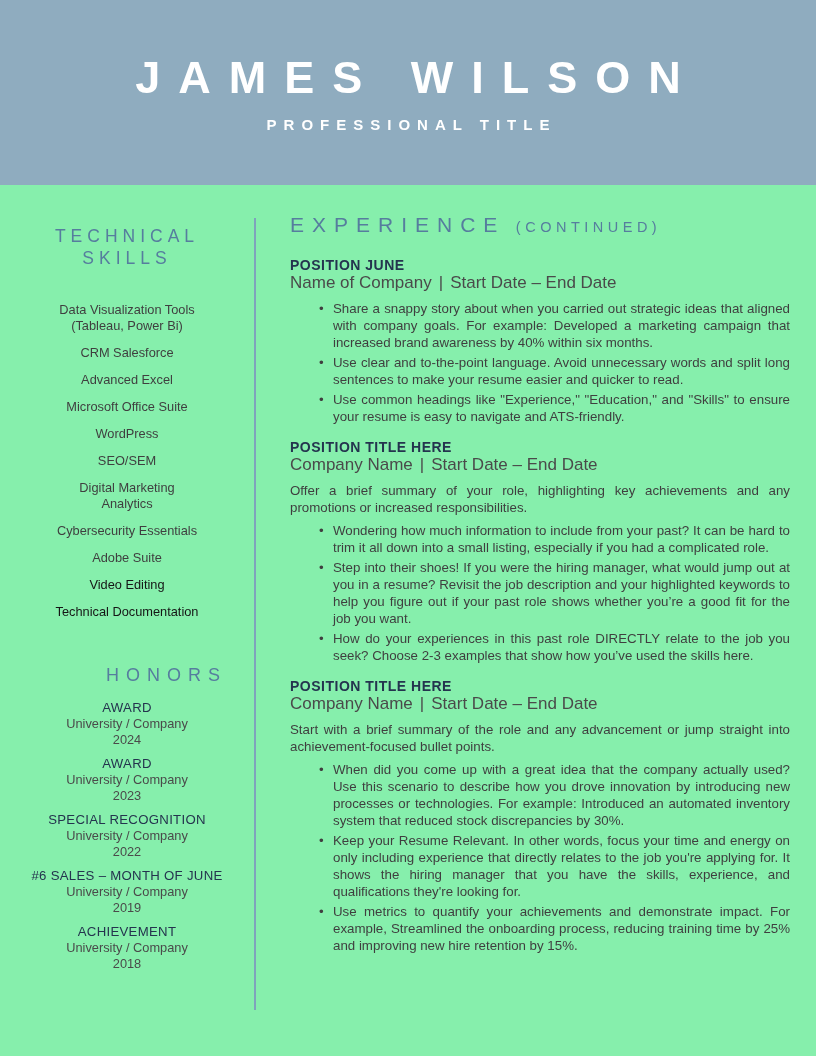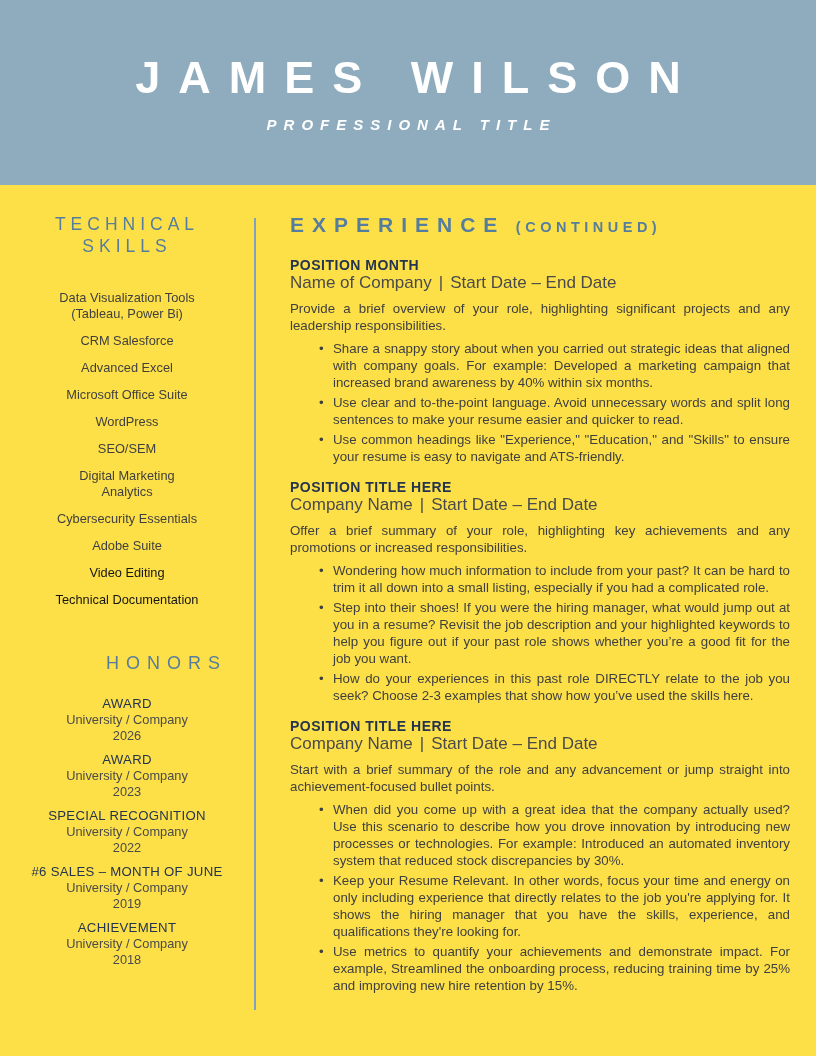--- a/index.html
+++ b/index.html
@@ -3,21 +3,21 @@
 <meta charset="utf-8">
 <style>
   * { margin: 0; padding: 0; box-sizing: border-box; }
   html, body { background: #ffffff; }
   body { font-family: "Liberation Sans", sans-serif; }
 
   .page {
     position: relative;
     width: 816px;
     height: 1056px;
-    background: #fde047;
+    background: #86efac;
     overflow: hidden;
   }
 
   
   .header {
     position: absolute;
     top: 0; left: 0;
     width: 816px;
     height: 185px;
     background: #8FACBF;
@@ -32,21 +32,20 @@
     text-indent: 18px;
     white-space: nowrap;
   }
   .header .subtitle {
     margin-top: 12px;
     font-size: 15px;
     font-weight: 700;
     color: #ffffff;
     letter-spacing: 7px;
     text-indent: 7px;
-    font-style: italic;
   }
 
   
   .divider {
     position: absolute;
     left: 254px;
     top: 218px;
     width: 2px;
     height: 792px;
     background: #7FA3BC;
@@ -62,21 +61,21 @@
     text-align: center;
     color: #3F3F3F;
   }
   .side-heading {
     font-size: 17.5px;
     font-weight: 400;
     color: #567D9E;
     letter-spacing: 5px;
     line-height: 22px;
     width: 200px;
-    margin: 0 auto;
+    margin: 12px auto;
   }
   .skills-list {
     list-style: none;
     margin-top: 33px;
   }
   .skill-item {
     font-size: 12.8px;
     line-height: 16px;
     margin: 0 auto 11px auto;
     width: 230px;
@@ -88,21 +87,21 @@
   }
   .honors-heading {
     margin-top: 44px;
     font-size: 18px;
     letter-spacing: 7px;
     color: #567D9E;
     font-weight: 400;
     line-height: 22px;
     text-align: right;
   }
-  .honors-list { margin-top: 22px; }
+  .honors-list { margin-top: 14px; }
   .honor-entry { margin-bottom: 9px; }
   .honor-title {
     font-size: 13.2px;
     line-height: 16px;
     color: #24344E;
     letter-spacing: 0.3px;
   }
   .honor-org, .honor-year {
     font-size: 12.8px;
     line-height: 15.5px;
@@ -112,21 +111,21 @@
   
   .main {
     position: absolute;
     left: 290px;
     top: 185px;
     width: 500px;
     padding-top: 28px;
     color: #3F3F3F;
   }
   .exp-heading {
-    font-weight: 700;
+    font-weight: 400;
     color: #567D9E;
     margin-bottom: 20px;
     white-space: nowrap;
   }
   .exp-heading .exp-main {
     font-size: 21px;
     letter-spacing: 8px;
   }
   .exp-heading .exp-suffix {
     font-size: 14.5px;
@@ -203,21 +202,21 @@
       <li class="skill-item skill-strong">Video Editing</li>
       <li class="skill-item skill-strong">Technical Documentation</li>
     </ul>
 
     <div class="side-heading honors-heading">HONORS</div>
 
     <div class="honors-list">
       <div class="honor-entry">
         <div class="honor-title">AWARD</div>
         <div class="honor-org">University / Company</div>
-        <div class="honor-year">2026</div>
+        <div class="honor-year">2024</div>
       </div>
       <div class="honor-entry">
         <div class="honor-title">AWARD</div>
         <div class="honor-org">University / Company</div>
         <div class="honor-year">2023</div>
       </div>
       <div class="honor-entry">
         <div class="honor-title">SPECIAL RECOGNITION</div>
         <div class="honor-org">University / Company</div>
         <div class="honor-year">2022</div>
@@ -235,25 +234,24 @@
     </div>
   </div>
 
   <div class="main">
     <div class="exp-heading">
       <span class="exp-main">EXPERIENCE</span>
       <span class="exp-suffix">(CONTINUED)</span>
     </div>
 
     <div class="job">
-      <div class="job-title">POSITION MONTH</div>
+      <div class="job-title">POSITION JUNE</div>
       <div class="job-meta">
         <span>Name of Company</span><span class="sep">|</span><span>Start Date – End Date</span>
       </div>
-      <div class="job-summary">Provide a brief overview of your role, highlighting significant projects and any leadership responsibilities.</div>
       <ul class="bullets">
         <li>Share a snappy story about when you carried out strategic ideas that aligned with company goals. For example: Developed a marketing campaign that increased brand awareness by 40% within six months.</li>
         <li>Use clear and to-the-point language. Avoid unnecessary words and split long sentences to make your resume easier and quicker to read.</li>
         <li>Use common headings like "Experience," "Education," and "Skills" to ensure your resume is easy to navigate and ATS-friendly.</li>
       </ul>
     </div>
 
     <div class="job">
       <div class="job-title">POSITION TITLE HERE</div>
       <div class="job-meta">

